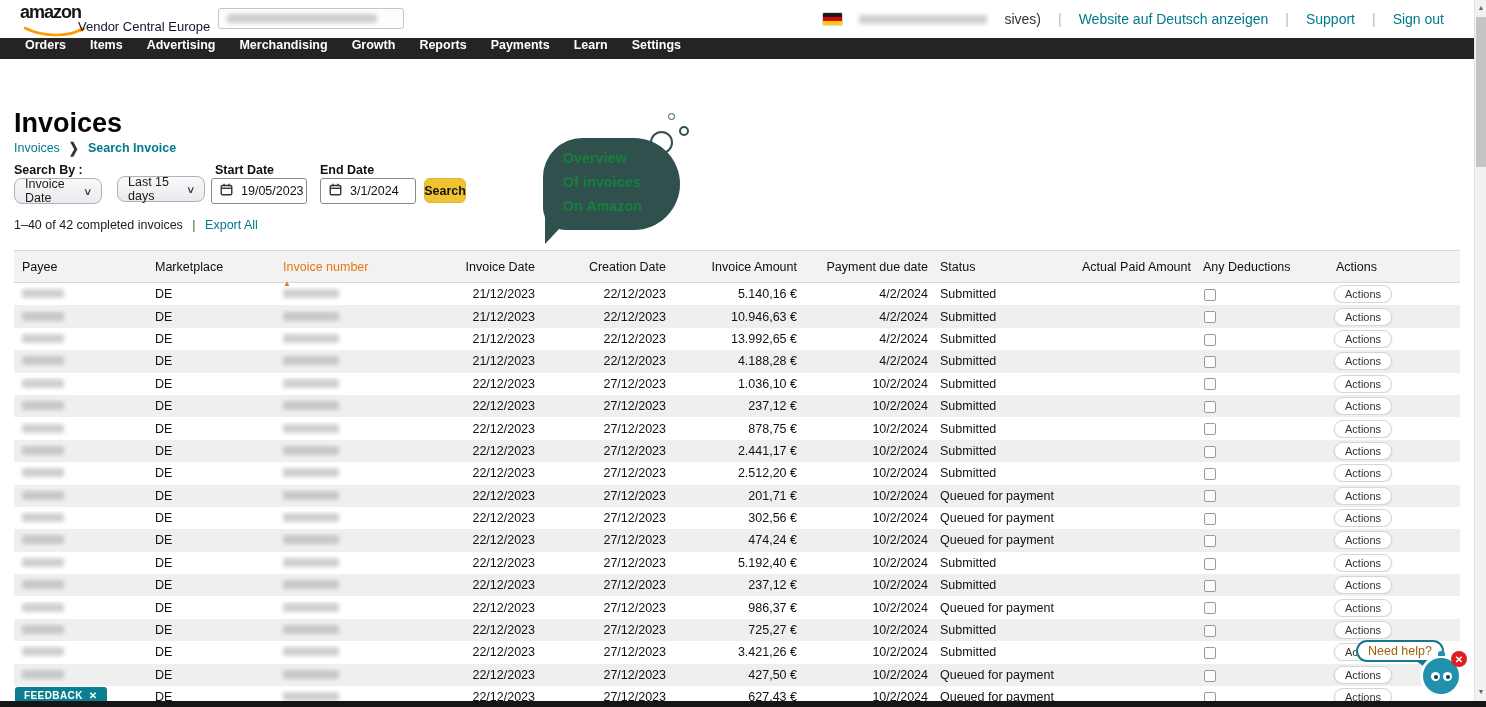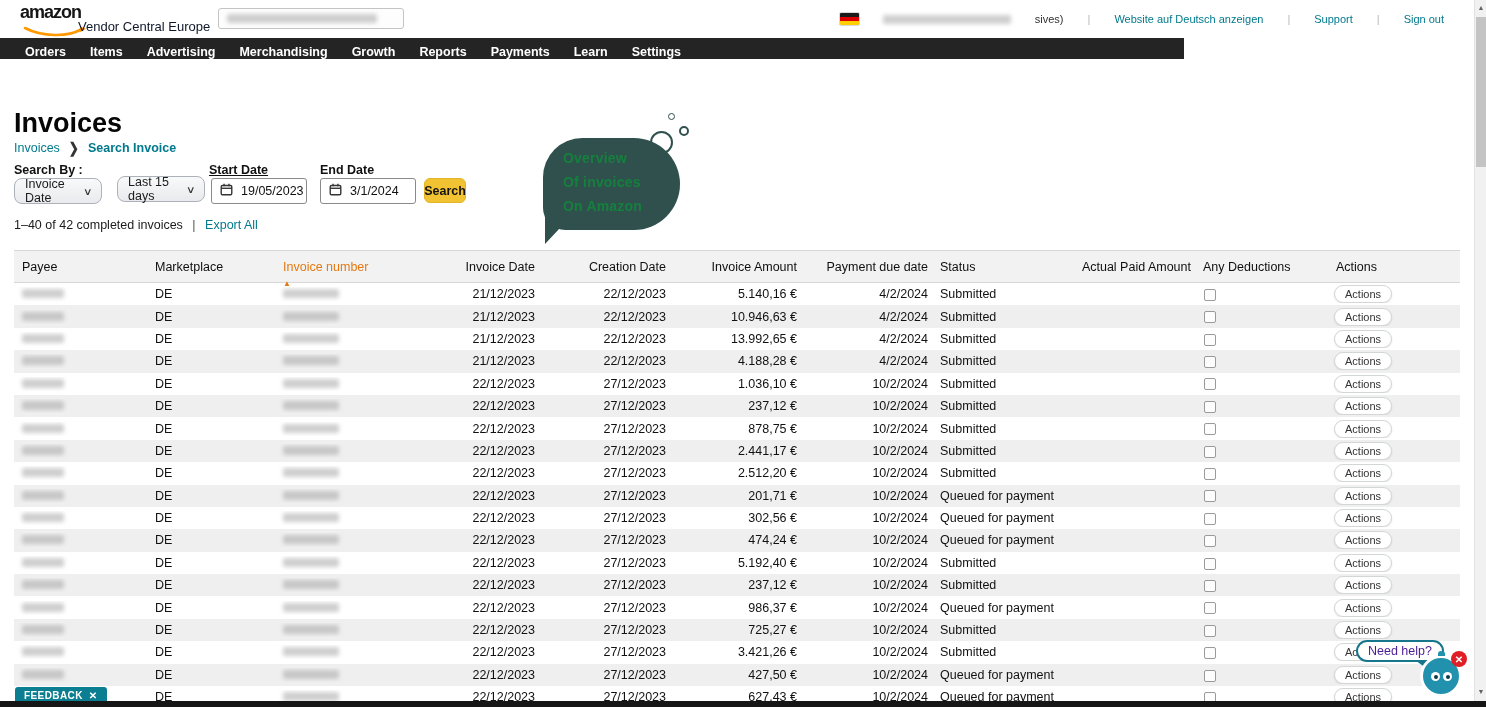--- a/index.html
+++ b/index.html
@@ -7,50 +7,50 @@
     font-family:"Liberation Sans", sans-serif; color:#111; }
   .stage { position:relative; width:1486px; height:707px; overflow:hidden; }
 
   
   .topbar { position:absolute; left:0; top:0; width:1486px; height:38px; background:#fff; }
   .logo-wrap { position:absolute; left:20px; top:2px; width:200px; height:34px; }
   .logo-word { position:absolute; left:0; top:0; font-size:18px; font-weight:bold; letter-spacing:-1px; color:#161616; }
   .logo-smile { position:absolute; left:3px; top:22px; }
   .logo-sub { position:absolute; left:58px; top:17px; font-size:13px; color:#0f172a; }
   .account-box { position:absolute; left:218px; top:8px; width:186px; height:21px; border:1px solid #c4c4c4; border-radius:3px; background:#fdfdfd; display:flex; align-items:center; padding:0 8px; }
-  .topbar-right { position:absolute; right:42px; top:9px; height:20px; display:flex; align-items:center; gap:24px; font-size:11px; }
+  .topbar-right { position:absolute; right:42px; top:9px; height:20px; display:flex; align-items:center; gap:17px; font-size:14px; }
   .flag { width:19px; height:12px; display:flex; flex-direction:column; border-radius:1px; overflow:hidden; box-shadow:0 0 0 1px rgba(0,0,0,.15); }
   .flag div { flex:1; }
   .flag .f1{background:#1a1a1a;} .flag .f2{background:#d00;} .flag .f3{background:#ffce00;}
   .redact { display:inline-block; height:9px; background:#9f9f9f; opacity:.5; filter:blur(2px); border-radius:2px; }
   .w42{width:42px;} .w56{width:56px;} .w128{width:128px;} .w150{width:150px;}
   .acct-suffix { color:#333; }
   .top-sep { color:#b9b9b9; }
   a.tlink { color:#007a8c; text-decoration:none; cursor:pointer; }
 
   
-  .nav { position:absolute; left:0; top:38px; width:1184px; height:21px; background:#242424; display:flex; align-items:flex-end; padding-left:13px; }
+  .nav { position:absolute; left:0; top:38px; width:1474px; height:21px; background:#242424; display:flex; align-items:flex-start; padding-left:13px; }
   .nav-item { color:#fff; font-size:12.5px; font-weight:bold; padding:0 12px; cursor:pointer; white-space:nowrap; }
 
   
   .page-title { position:absolute; left:14px; top:108px; font-size:27px; font-weight:bold; color:#060606; }
   .breadcrumb { position:absolute; left:14px; top:141px; font-size:12.5px; display:flex; align-items:center; gap:9px; }
   .crumb-root { color:#007a8c; }
   .crumb-sep { color:#333; font-size:12px; font-weight:bold; transform:scaleY(1.2); }
   .crumb-current { color:#007a8c; font-weight:bold; }
 
   
   .searchby-label { position:absolute; left:14px; top:163px; font-size:12.5px; font-weight:bold; }
   .ctrl { position:absolute; top:178px; height:26px; font-size:12.5px; }
   .dropdown { display:flex; align-items:center; justify-content:space-between; gap:8px; padding:0 10px; border:1px solid #adb1b8; border-radius:8px; background:linear-gradient(#f8f9fa,#e8eaed); cursor:pointer; color:#1a1a1a; }
   .dd1 { left:14px; width:88px; }
   .dd2 { left:117px; width:88px; top:176px; }
   .chev { font-size:10px; color:#333; transform:scaleX(1.3); }
   .date-label { position:absolute; top:163px; font-size:12.5px; font-weight:bold; }
-  .dlab1 { left:209px;text-decoration:underline; } .dlab2 { left:320px; }
+  .dlab1 { left:215px; } .dlab2 { left:320px; }
   .date-input { display:flex; align-items:center; gap:8px; padding:0 8px; border:1px solid #8a8a8a; border-radius:3px; background:#fff; }
   .di1 { left:211px; width:96px; } .di2 { left:320px; width:96px; }
   .search-btn { left:424px; width:42px; height:25px; background:#f1c232; border:1px solid #e3b424; border-radius:6px; font-size:12.5px; font-weight:bold; color:#141414; cursor:pointer; display:flex; align-items:center; justify-content:center; }
 
   
   .bubble { position:absolute; left:543px; top:138px; width:137px; height:92px; background:#30504e; border-radius:46px 54px 54px 26px; z-index:5; }
   .bubble-tail { position:absolute; left:545px; top:197px; width:0; height:0; border-top:47px solid #30504e; border-right:44px solid transparent; z-index:4; }
   .bubble-text { position:absolute; left:563px; top:146px; z-index:6; color:#15803d; font-size:14px; font-weight:bold; line-height:24px; letter-spacing:.2px; }
   .ring { position:absolute; border:2px solid #30504e; border-radius:50%; background:#fff; z-index:3; }
   .ring-big { left:650px; top:131px; width:23px; height:23px; }
@@ -75,21 +75,21 @@
   .td { padding-left:8px; white-space:nowrap; overflow:hidden; }
   .td.num { text-align:right; padding-right:4px; padding-left:0; }
   .checkbox { display:inline-block; width:12px; height:12px; border:1px solid #9a9a9a; border-radius:2px; background:#fdfdfd; margin-left:1px; vertical-align:middle; cursor:pointer; }
   .actions-btn { font-family:"Liberation Sans",sans-serif; font-size:11px; color:#333; background:#fff; border:1px solid #d2d6d6; border-radius:11px; padding:2px 10px; box-shadow:0 1px 2px rgba(15,17,17,.1); cursor:pointer; margin-left:-2px; }
 
   
   .feedback { position:absolute; left:15px; top:687px; height:17px; background:#0b7e91; color:#fff; font-size:10px; font-weight:bold; letter-spacing:.4px; display:flex; align-items:center; gap:6px; padding:0 9px; border-radius:3px 3px 0 0; z-index:20; cursor:pointer; }
   .feedback .x { font-size:10px; font-weight:bold; }
 
   
-  .help-pill { position:absolute; left:1356px; top:640px; width:88px; height:22px; background:#fff; border:2px solid #15768c; border-radius:11px; display:flex; align-items:center; justify-content:center; font-size:12.5px; color:#4c1d95; z-index:21; cursor:pointer; }
+  .help-pill { position:absolute; left:1356px; top:640px; width:88px; height:22px; background:#fff; border:2px solid #15768c; border-radius:11px; display:flex; align-items:center; justify-content:center; font-size:12.5px; color:#a16207; z-index:21; cursor:pointer; }
   .help-tail { position:absolute; left:1412px; top:658px; width:0; height:0; border-top:10px solid #15768c; border-left:14px solid transparent; z-index:20; }
   .robot { position:absolute; left:1420px; top:655px; width:42px; height:42px; background:#2191ad; border-radius:50%; border:3px solid #fff; z-index:22; }
   .robot .eye { position:absolute; top:14px; width:9px; height:9px; background:#fff; border-radius:50%; }
   .robot .eye::after { content:""; position:absolute; left:2.5px; top:2.5px; width:4px; height:4px; background:#0c3b49; border-radius:50%; }
   .robot .eye.l { left:8px; } .robot .eye.r { left:20px; }
   .robot .antenna { position:absolute; left:15px; top:-7px; width:7px; height:5px; background:#2191ad; border-radius:3px 3px 0 0; }
   .close-badge { position:absolute; left:1451px; top:651px; width:16px; height:16px; background:#e01e25; border-radius:50%; color:#fff; font-size:10px; font-weight:bold; display:flex; align-items:center; justify-content:center; z-index:23; cursor:pointer; }
 
   
   .scrollbar { position:absolute; right:0; top:0; width:12px; height:701px; background:#f1f1f1; border-left:1px solid #e2e2e2; z-index:30; }

